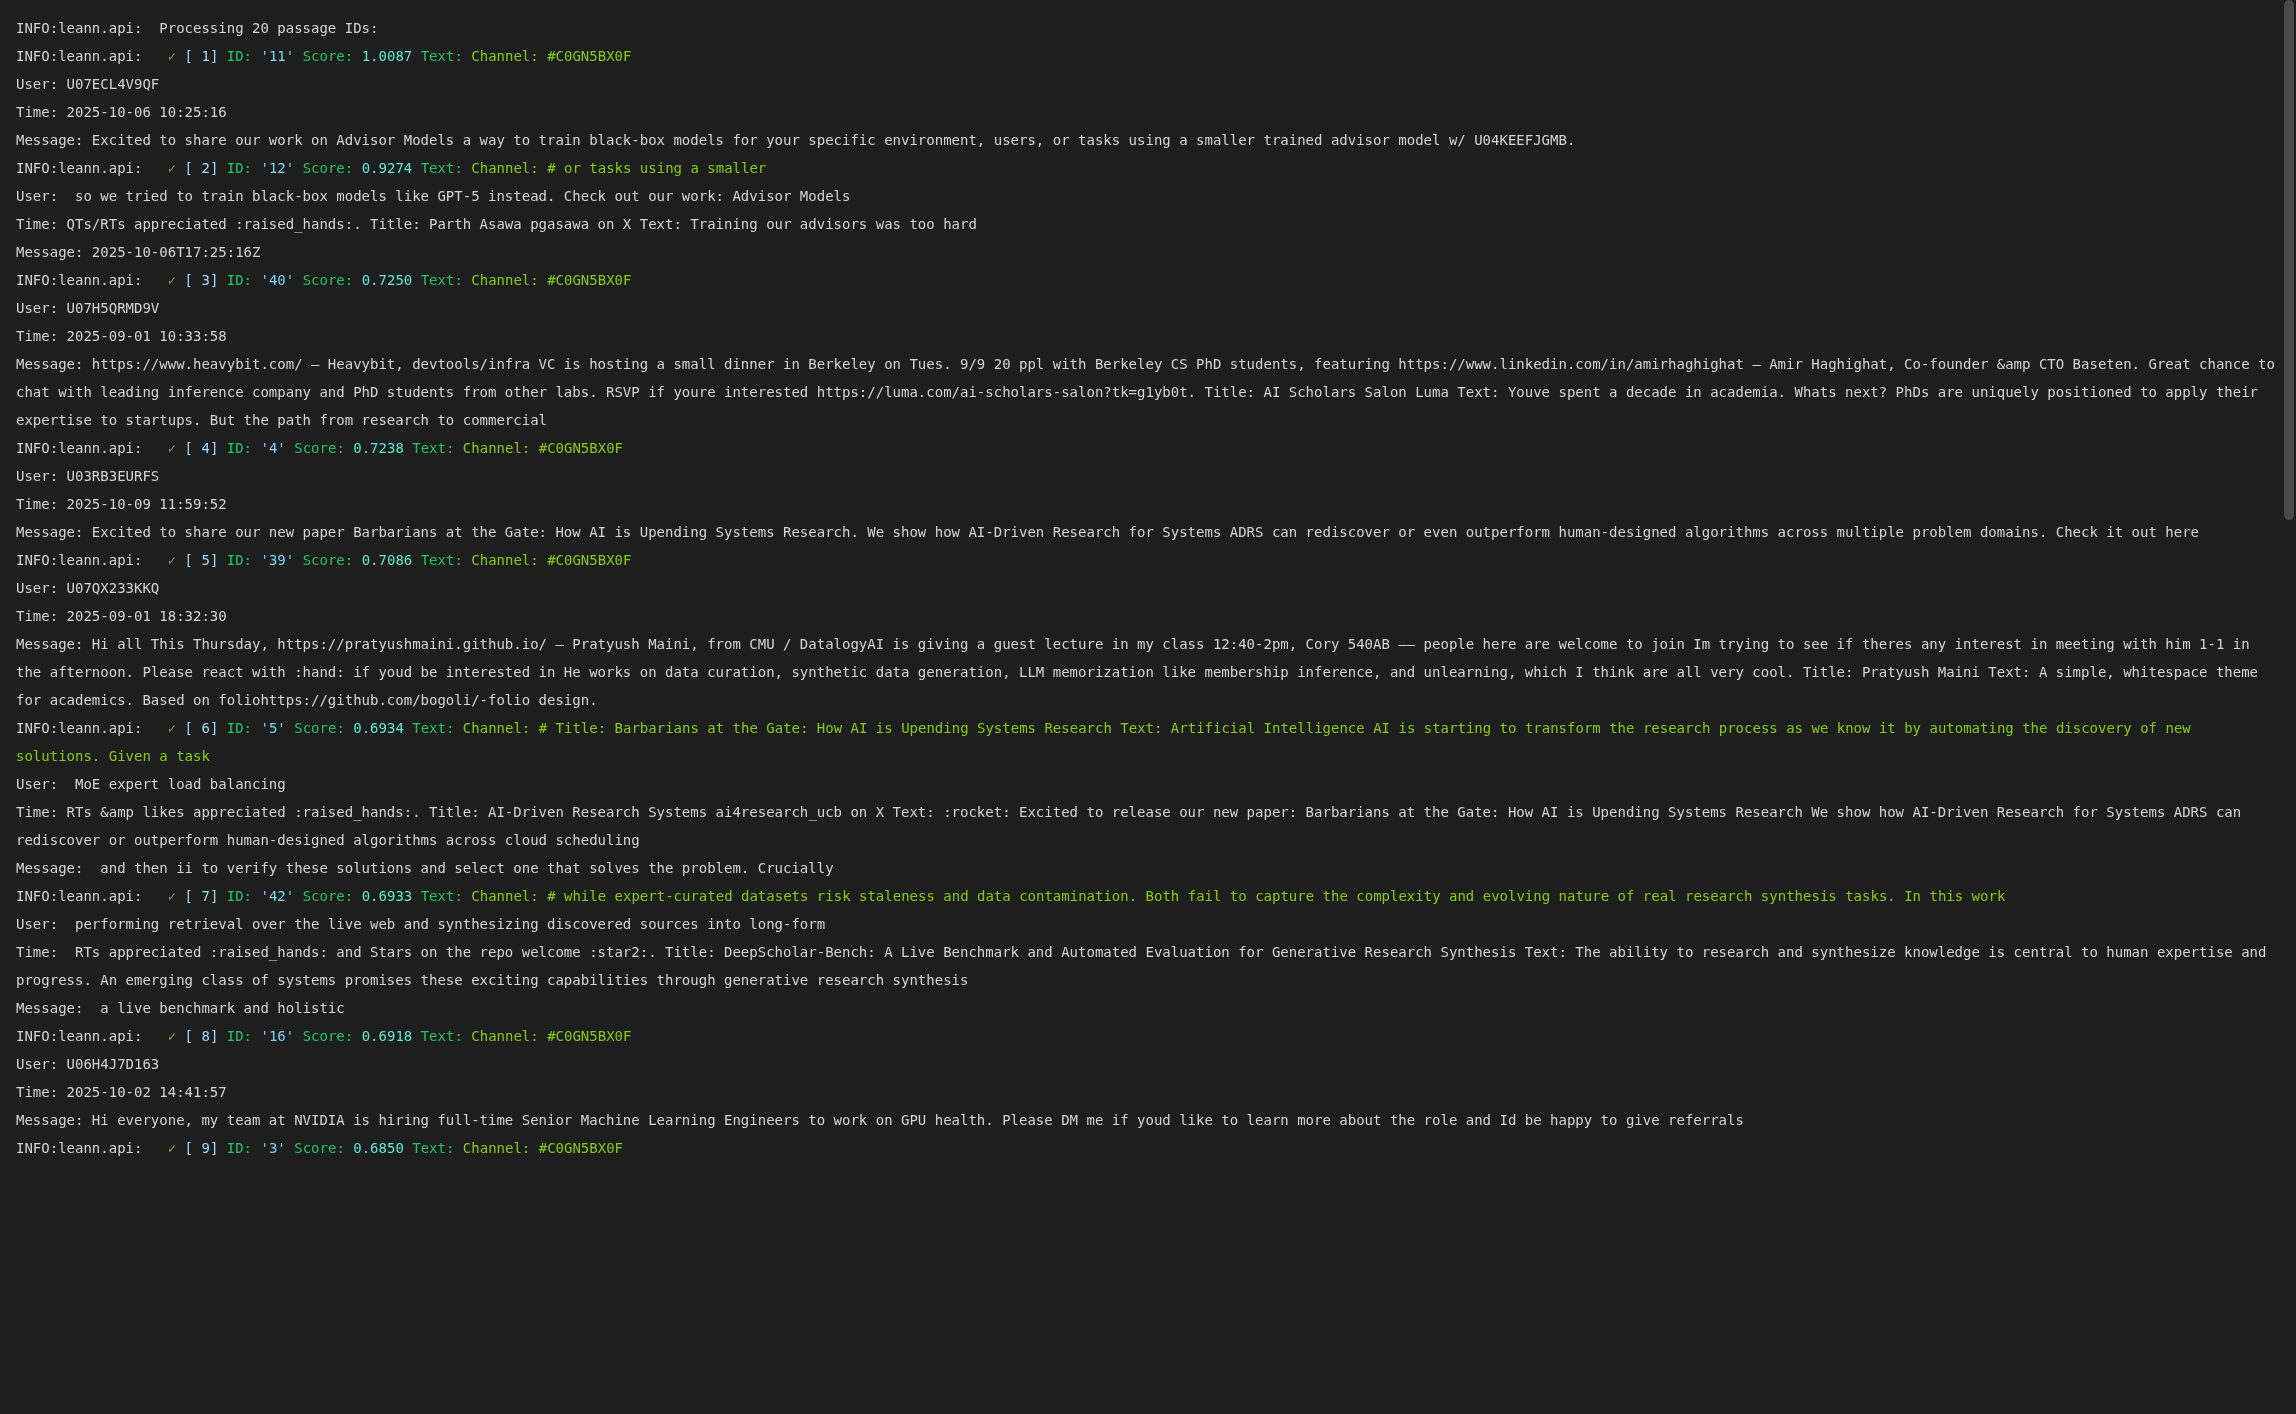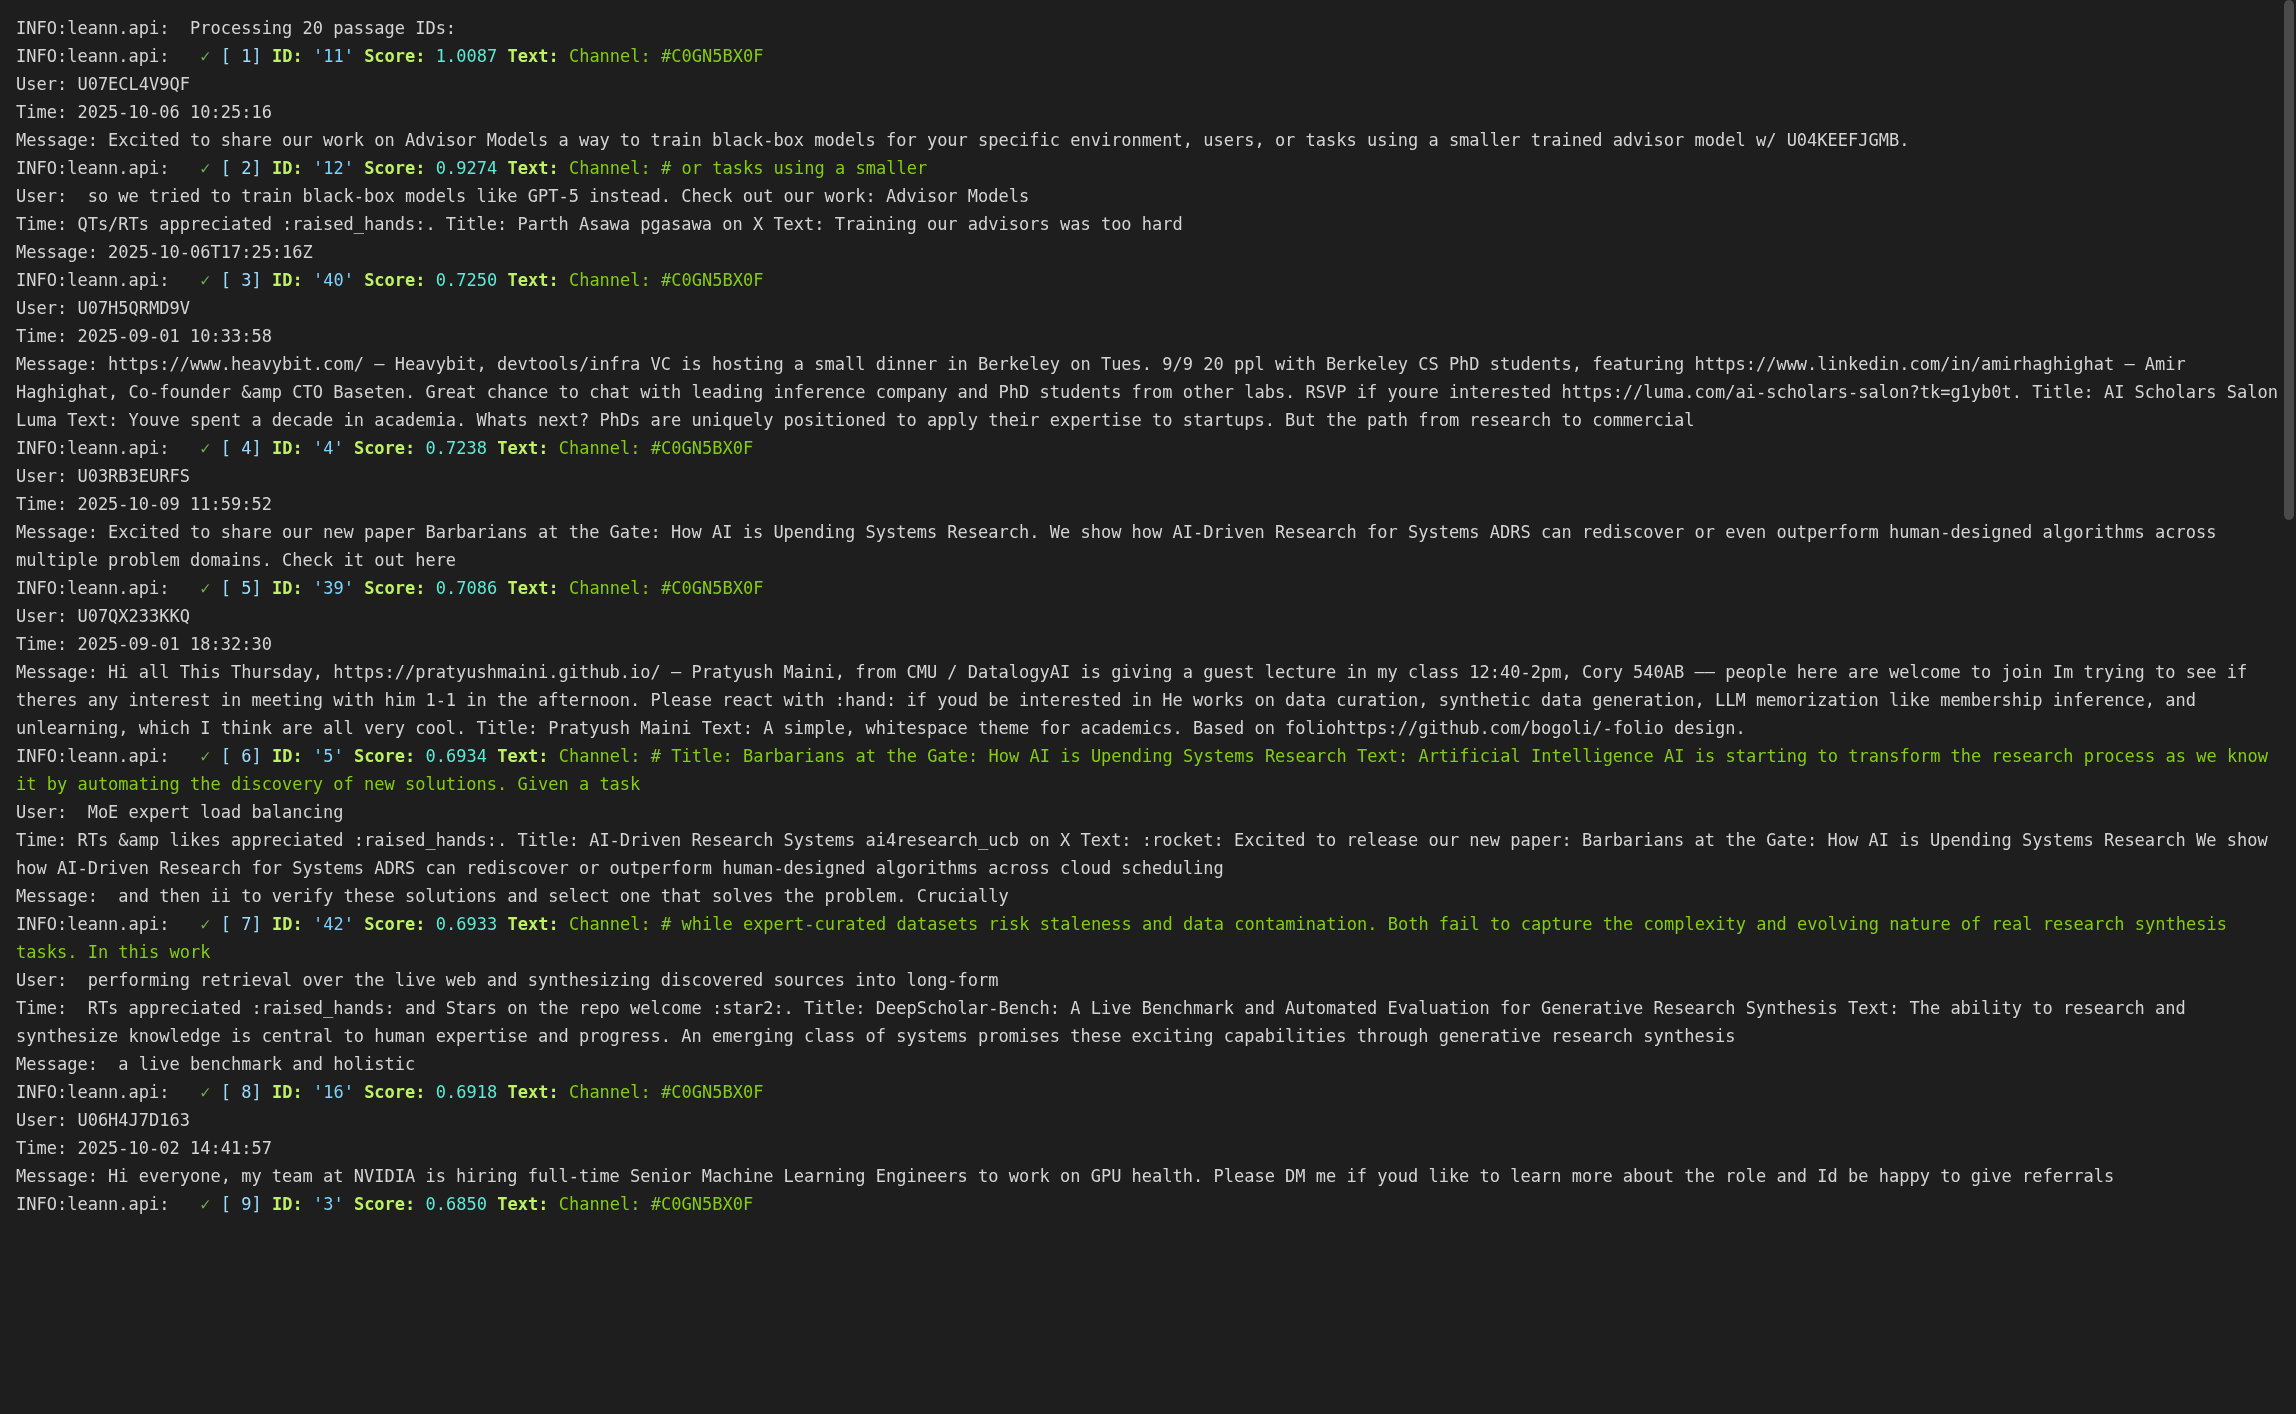--- a/index.html
+++ b/index.html
@@ -10,35 +10,35 @@
     height: 1414px;
     overflow: hidden;
   }
   #terminal {
     box-sizing: border-box;
     width: 2296px;
     height: 1414px;
     background: #1e1e1e;
     padding: 14px 16px 0 16px;
     font-family: "DejaVu Sans Mono", "Liberation Mono", monospace;
-    font-size: 17px;
+    font-size: 14px;
     line-height: 28px;
     color: #d4d4d4;
     white-space: pre-wrap;
     word-break: break-word;
     letter-spacing: 0px;
   }
   .line {
     white-space: pre-wrap;
     word-break: break-word;
   }
   .tok-info   { color: #d4d4d4; margin-top: 9px; }
   .tok-check  { color: #6aa84f; }
   .tok-idx    { color: #9cdcfe; }
-  .tok-label  { color: #bef264; font-weight: bold; }
+  .tok-label  { color: #22c55e; }
   .tok-val    { color: #5eead4; }
   .tok-id     { color: #7dd3fc; }
   .tok-plain  { color: #84cc16; }
   .scrollbar {
     position: absolute;
     top: 0;
     right: 0;
     width: 14px;
     height: 1414px;
     background: #1e1e1e;

